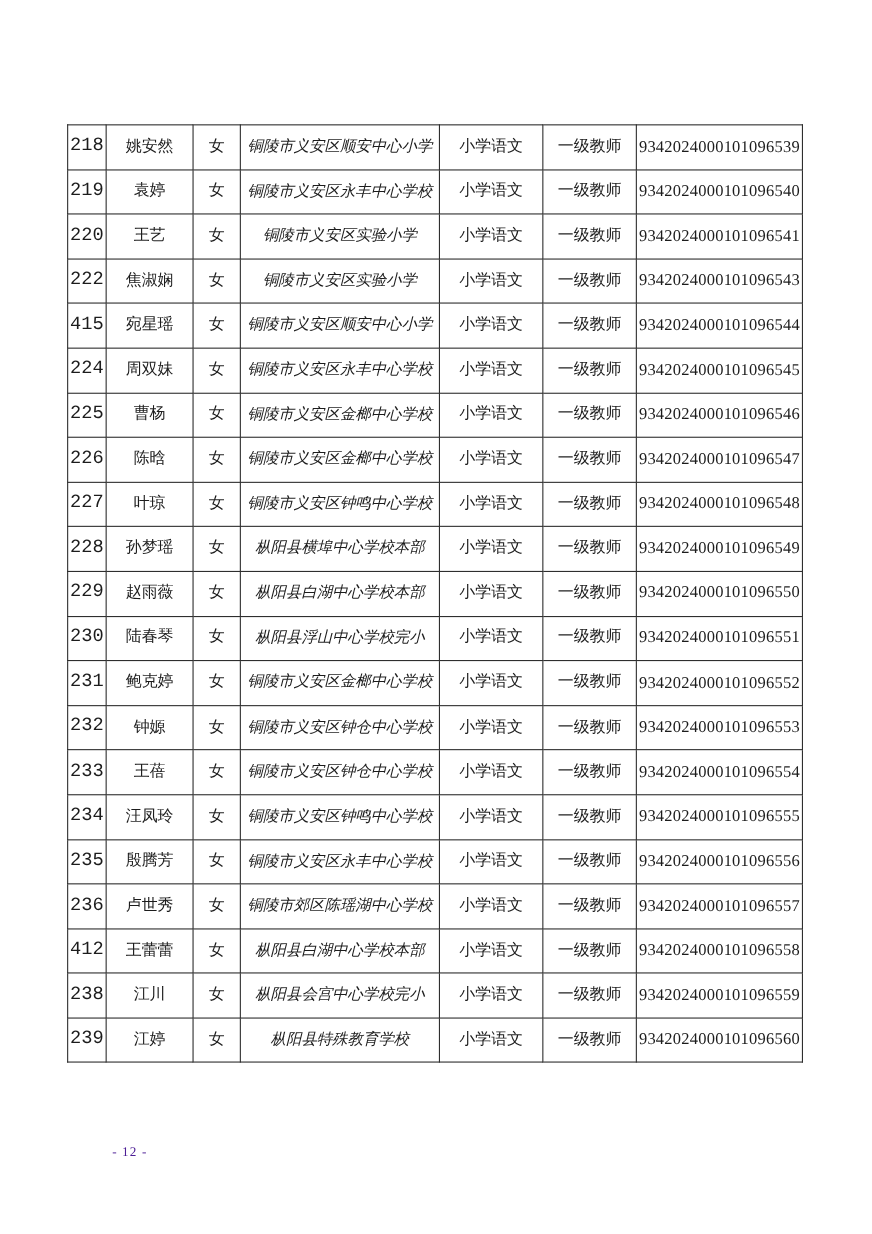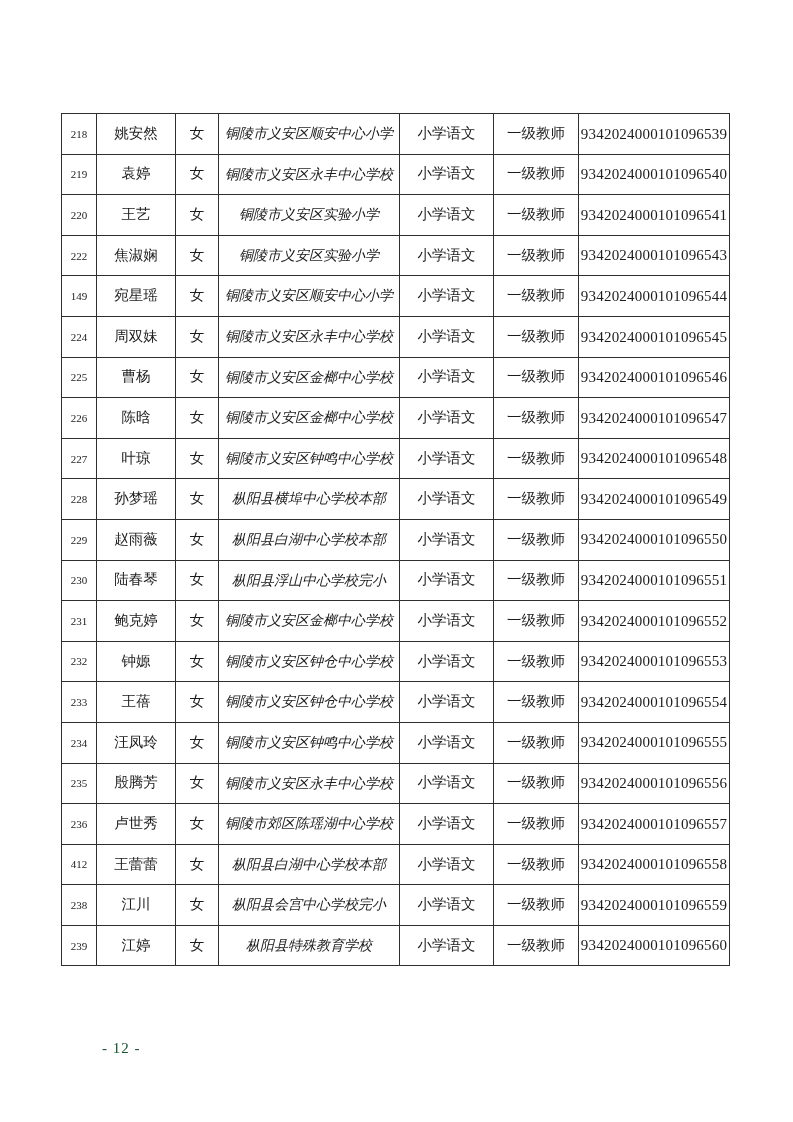--- a/index.html
+++ b/index.html
@@ -27,32 +27,32 @@
     border: 1px solid #2e2e2e;
     text-align: center;
     vertical-align: middle;
     padding: 0;
     height: 39.6px;
     font-size: 14.5px;
     line-height: 1.1;
     white-space: nowrap;
     overflow: hidden;
   }
-  .doc-table td.col-no { font-size: 11px; }
+  .doc-table td.col-no { font-size: 17px; font-family: Liberation Mono, monospace; }
   .doc-table td.col-school { font-size: 14px; font-style: italic; }
   .doc-table td.col-cert_no {
     font-size: 15px;
     letter-spacing: 0.2px;
   }
   .page-footer {
     position: absolute;
     left: 102px;
     top: 1040px;
-    font-size: 15px;
-    color: #14532d;
+    font-size: 12px;
+    color: #4c1d95;
     letter-spacing: 1px;
   }
 </style>
 </head>
 <body>
 
 <table class="doc-table">
   <colgroup>
     <col style="width:35px">
     <col style="width:79px">
@@ -93,21 +93,21 @@
       <tr>
         <td class="col-no">222</td>
         <td class="col-name">焦淑娴</td>
         <td class="col-gender">女</td>
         <td class="col-school">铜陵市义安区实验小学</td>
         <td class="col-subject">小学语文</td>
         <td class="col-title">一级教师</td>
         <td class="col-cert_no">9342024000101096543</td>
       </tr>
       <tr>
-        <td class="col-no">149</td>
+        <td class="col-no">415</td>
         <td class="col-name">宛星瑶</td>
         <td class="col-gender">女</td>
         <td class="col-school">铜陵市义安区顺安中心小学</td>
         <td class="col-subject">小学语文</td>
         <td class="col-title">一级教师</td>
         <td class="col-cert_no">9342024000101096544</td>
       </tr>
       <tr>
         <td class="col-no">224</td>
         <td class="col-name">周双妹</td>

